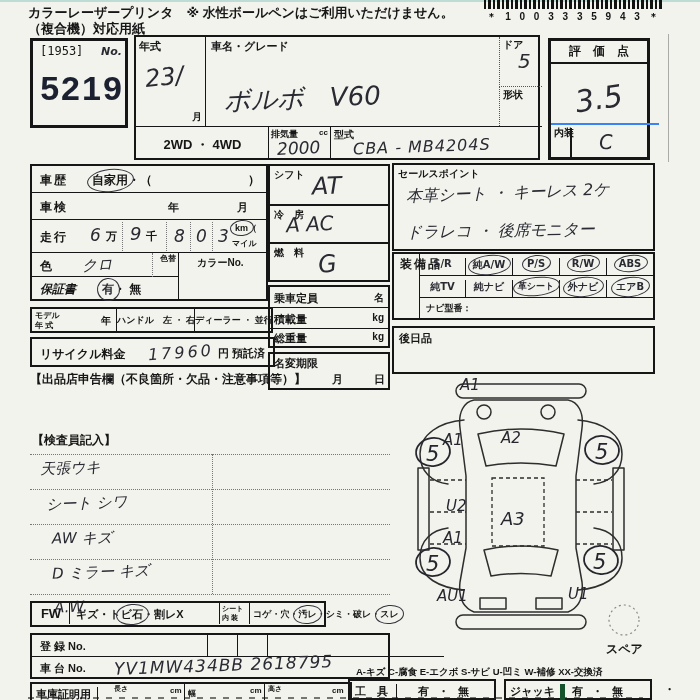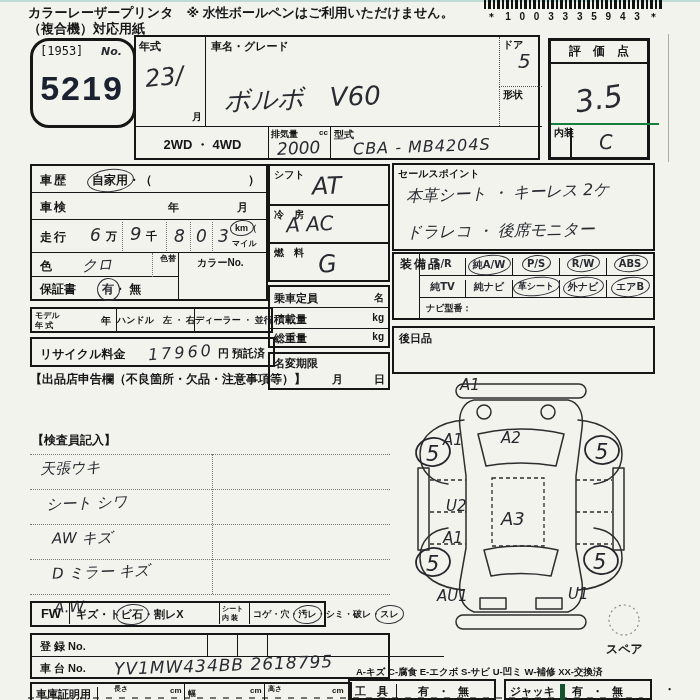--- a/index.html
+++ b/index.html
@@ -26,21 +26,21 @@
 
 <div class="abs" style="left:0;top:0;width:700px;height:2px;background:#8fc9c2;opacity:.55;"></div>
 <div class="abs" style="left:28px;top:697px;width:615px;height:2px;background:repeating-linear-gradient(90deg,#222 0 6px,transparent 6px 13px);opacity:.6;"></div>
 <div class="abs" style="left:668px;top:34px;width:1px;height:128px;background:#666;opacity:.5;"></div>
 
 <div class="abs lbl" style="left:28px;top:4px;font-size:13px;">カラーレーザープリンタ　※ 水性ボールペンはご利用いただけません。</div>
 <div class="abs lbl" style="left:28px;top:20px;font-size:13px;">（複合機）対応用紙</div>
 <div class="abs" style="left:484px;top:0;width:180px;height:9px;background:repeating-linear-gradient(90deg,#111 0 2px,transparent 2px 4px,#111 4px 7px,transparent 7px 9px);"></div>
 <div class="abs lbl" style="left:484px;top:10px;width:180px;font-size:10px;text-align:center;letter-spacing:3px;">＊ 1 0 0 3 3 3 5 9 4 3 ＊</div>
 
-<div class="bx bx3" style="left:30px;top:38px;width:106px;height:90px;border-radius:19px;">
+<div class="bx bx3" style="left:30px;top:38px;width:98px;height:90px;">
   <span class="abs" style="left:7px;top:3px;font-size:12px;font-family:'DejaVu Sans Mono',monospace;">[1953]</span>
   <span class="abs hw" style="left:68px;top:4px;font-size:11px;font-weight:bold;">No.</span>
   <div class="abs" style="left:0;top:28px;width:98px;text-align:center;font-size:34px;font-weight:bold;letter-spacing:2px;color:#1b2130;">5219</div>
 </div>
 
 <div class="bx" style="left:134px;top:35px;width:406px;height:125px;">
 
   <div class="cell" style="left:0;top:0;width:70px;height:89px;border-right:1px solid #161616;">
     <span class="abs lbl" style="left:3px;top:2px;font-size:11px;">年式</span>
     <span class="abs hw" style="left:9px;top:26px;font-size:24px;transform:rotate(-6deg);">23/</span>
@@ -70,21 +70,21 @@
   </div>
   <div class="cell" style="left:195px;top:89px;width:211px;height:34px;border-top:1px solid #161616;">
     <span class="abs lbl" style="left:3px;top:1px;font-size:10px;">型式</span>
     <span class="abs hw" style="left:22px;top:10px;font-size:16px;transform:rotate(-2deg);letter-spacing:1px;">CBA - MB4204S</span>
   </div>
 </div>
 
 <div class="bx bx3" style="left:548px;top:38px;width:102px;height:122px;">
   <div class="abs lbl" style="left:0;top:2px;width:96px;text-align:center;font-size:12px;border-bottom:2px solid #161616;padding-bottom:2px;">評　価　点</div>
   <div class="abs hw" style="left:24px;top:40px;font-size:30px;transform:rotate(-9deg);">3.5</div>
-  <div class="abs" style="left:0;top:82px;width:108px;height:36px;border-top:2px solid #15803d;">
+  <div class="abs" style="left:0;top:82px;width:108px;height:36px;border-top:2px solid #3b82f6;">
     <div class="abs lbl vtext" style="left:3px;top:3px;width:12px;font-size:10px;border-right:2px solid #161616;padding-right:4px;height:30px;">内装</div>
     <div class="abs hw" style="left:48px;top:5px;font-size:20px;transform:rotate(-4deg);">C</div>
   </div>
 </div>
 
 <div class="bx" style="left:30px;top:164px;width:238px;height:137px;">
 
   <div class="cell" style="left:0;top:0;width:234px;height:27px;border-bottom:1px solid #161616;">
     <span class="abs lbl" style="left:8px;top:6px;font-size:12px;letter-spacing:2px;">車歴</span>
     <span class="abs lbl" style="left:60px;top:6px;font-size:12px;">
@@ -119,21 +119,21 @@
   </div>
 
   <div class="cell" style="left:0;top:87px;width:147px;height:24px;border-bottom:1px solid #161616;border-right:1px solid #161616;">
     <span class="abs lbl" style="left:8px;top:5px;font-size:12px;">色</span>
     <span class="abs hw" style="left:50px;top:3px;font-size:15px;transform:rotate(-3deg);">クロ</span>
     <span class="abs dotl" style="left:120px;top:0;height:24px;"></span>
     <span class="abs lbl vtext" style="left:128px;top:2px;width:10px;font-size:8px;">色替</span>
   </div>
 
   <div class="cell" style="left:0;top:111px;width:147px;height:22px;border-right:1px solid #161616;">
-    <span class="abs lbl" style="left:8px;top:4px;font-size:12px;">保証書</span>
+    <span class="abs lbl" style="left:8px;top:4px;font-size:12px;font-style:italic;">保証書</span>
     <span class="abs lbl" style="left:70px;top:4px;font-size:12px;">
       <span class="circled hw" style="font-style:normal;">有</span><span>・ 無</span>
     </span>
   </div>
 
   <div class="cell" style="left:147px;top:87px;width:87px;height:46px;">
     <span class="abs lbl" style="left:18px;top:3px;font-size:10px;">カラーNo.</span>
   </div>
 </div>
 

